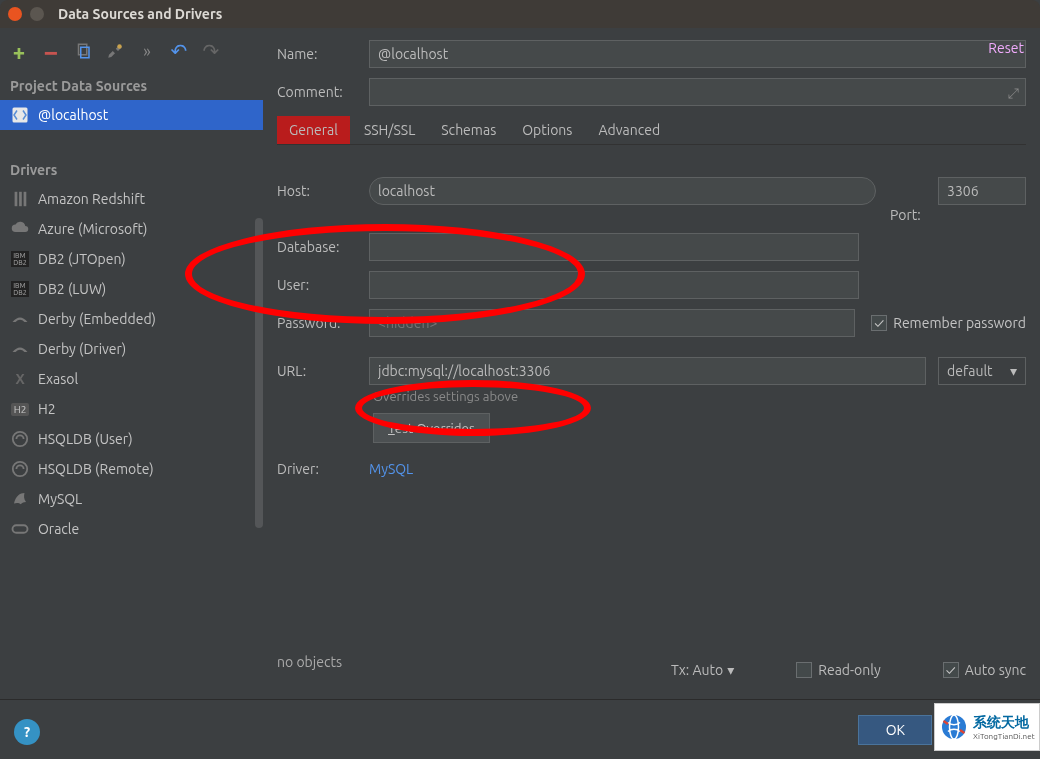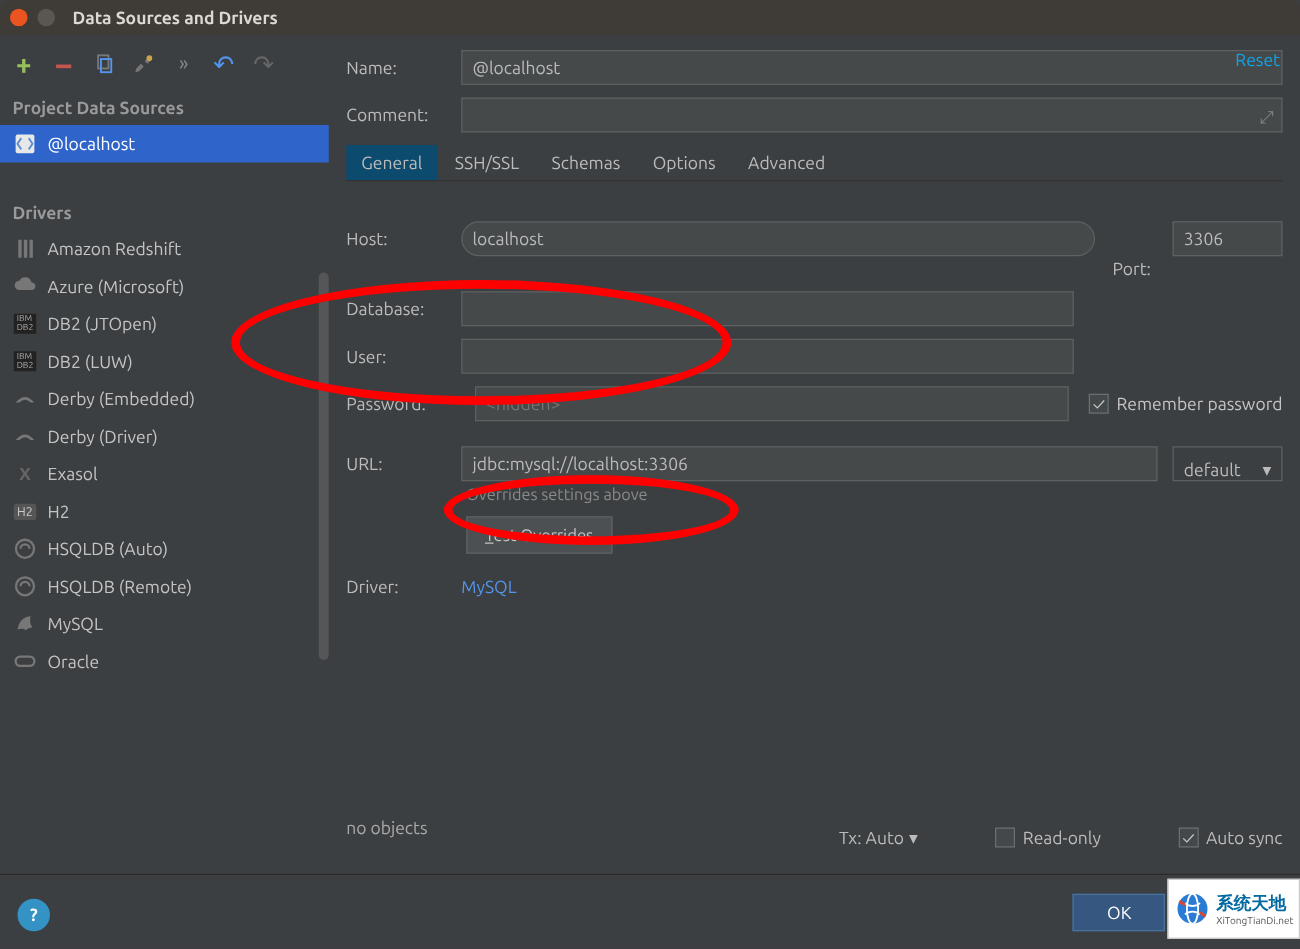--- a/index.html
+++ b/index.html
@@ -25,30 +25,30 @@
 .item-ic { width: 20px; height: 20px; display: flex; align-items: center; justify-content: center; }
 .driver-list .item { color: #c4c4c4; }
 .scroll-ind { position: absolute; right: 0; top: 190px; width: 8px; height: 310px; background: #545658; border-radius: 4px; }
 .right { flex: 1; padding: 12px 14px; position: relative; }
 .row { display: flex; align-items: center; margin-bottom: 10px; gap: 6px; }
 .label { width: 86px; color: #bbbbbb; }
 input[type=text], .inp { background: #45494a; border: 1px solid #5e6162; color: #bbbbbb; height: 28px; padding: 0 8px; font-size: 14px; }
 .name-inp { flex: 1; }
 .comment-inp { flex: 1; height: 28px; position: relative; }
 .expand-ic { position: absolute; right: 6px; top: 6px; color: #888; }
-.reset { color: #0ea5e9; position: absolute; right: 16px; top: 12px; }
+.reset { color: #f0abfc; position: absolute; right: 16px; top: 12px; }
 .tabs { display: flex; margin: 4px 0 14px 0; border-bottom: 1px solid #323232; gap: 2px; }
 .tab { padding: 6px 12px; color: #bbbbbb; }
-.tab.sel { background: #0c4a6e; }
+.tab.sel { background: #b91c1c; }
 .host-inp { flex: 1; border-radius: 14px; }
 .port-lbl { width: 42px; margin-left: 8px; margin-top: 48px; }
 .port-inp { width: 88px; }
 .full-inp { flex: 1; }
 .remember { display: flex; align-items: center; gap: 6px; margin-left: 10px; color: #c4c4c4; }
-.url-dd { width: 88px; height: 28px; background: #3c3f41; border: 1px solid #5e6162; display: flex; align-items: flex-end; justify-content: space-between; padding: 0 8px; margin-left: 6px; }
+.url-dd { width: 88px; height: 28px; background: #3c3f41; border: 1px solid #5e6162; display: flex; align-items: center; justify-content: space-between; padding: 0 8px; margin-left: 6px; }
 .hint { color: #8a8a8a; font-size: 13px; margin-left: 96px; margin-top: -6px; margin-bottom: 10px; }
 .test-row { margin-left: 96px; margin-bottom: 18px; }
 .test-btn { background: #4c5052; border: 1px solid #5e6162; color: #c4c4c4; height: 30px; padding: 0 14px; }
 .driver-link { color: #5394ec; }
 .footer-status { position: absolute; left: 14px; bottom: 8px; color: #aaa; }
 .footer-ctrl { position: absolute; right: 14px; bottom: 0; display: flex; align-items: center; gap: 14px; }
 .footer-ctrl .dd { display: flex; align-items: center; gap: 4px; }
 .checkbox-w { display: flex; align-items: center; gap: 6px; padding-left: 48px; }
 .cbox { width: 16px; height: 16px; border: 1px solid #6a6e70; background: #43494a; display: inline-flex; align-items: center; justify-content: center; }
 .cbox.ch::after { content: "✓"; color: #c4c4c4; font-size: 14px; }
@@ -168,21 +168,21 @@
           </div>
         <span>H2</span>
       </div>
       <div class="item">
         <div class="item-ic">
             <svg class="db-ico" viewBox="0 0 20 20">
               <circle cx="10" cy="10" r="8" fill="none" stroke="#777" stroke-width="2"></circle>
               <path d="M6 10a4 4 0 0 1 8 0" fill="none" stroke="#777" stroke-width="2"></path>
             </svg>
           </div>
-        <span>HSQLDB (Auto)</span>
+        <span>HSQLDB (User)</span>
       </div>
       <div class="item">
         <div class="item-ic">
             <svg class="db-ico" viewBox="0 0 20 20">
               <circle cx="10" cy="10" r="8" fill="none" stroke="#777" stroke-width="2"></circle>
               <path d="M6 10a4 4 0 0 1 8 0" fill="none" stroke="#777" stroke-width="2"></path>
             </svg>
           </div>
         <span>HSQLDB (Remote)</span>
       </div>
@@ -236,21 +236,21 @@
     <div class="row">
       <div class="label">Database:</div>
       <input type="text" class="full-inp" style="max-width: 490px;" value="">
     </div>
     <div class="row">
       <div class="label">User:</div>
       <input type="text" class="full-inp" style="max-width: 490px;" value="">
     </div>
     <div class="row">
       <div class="label">Password:</div>
-      <input type="text" class="full-inp" style="max-width: 490px; margin-left: 11px;" placeholder="&lt;hidden&gt;">
+      <input type="text" class="full-inp" style="max-width: 490px;" placeholder="&lt;hidden&gt;">
       <div class="remember">
         <span class="cbox ch"></span>
         <span>Remember password</span>
       </div>
     </div>
 
     <div style="height:10px"></div>
     <div class="row">
       <div class="label">URL:</div>
       <input type="text" class="full-inp" value="jdbc:mysql://localhost:3306" style="">

